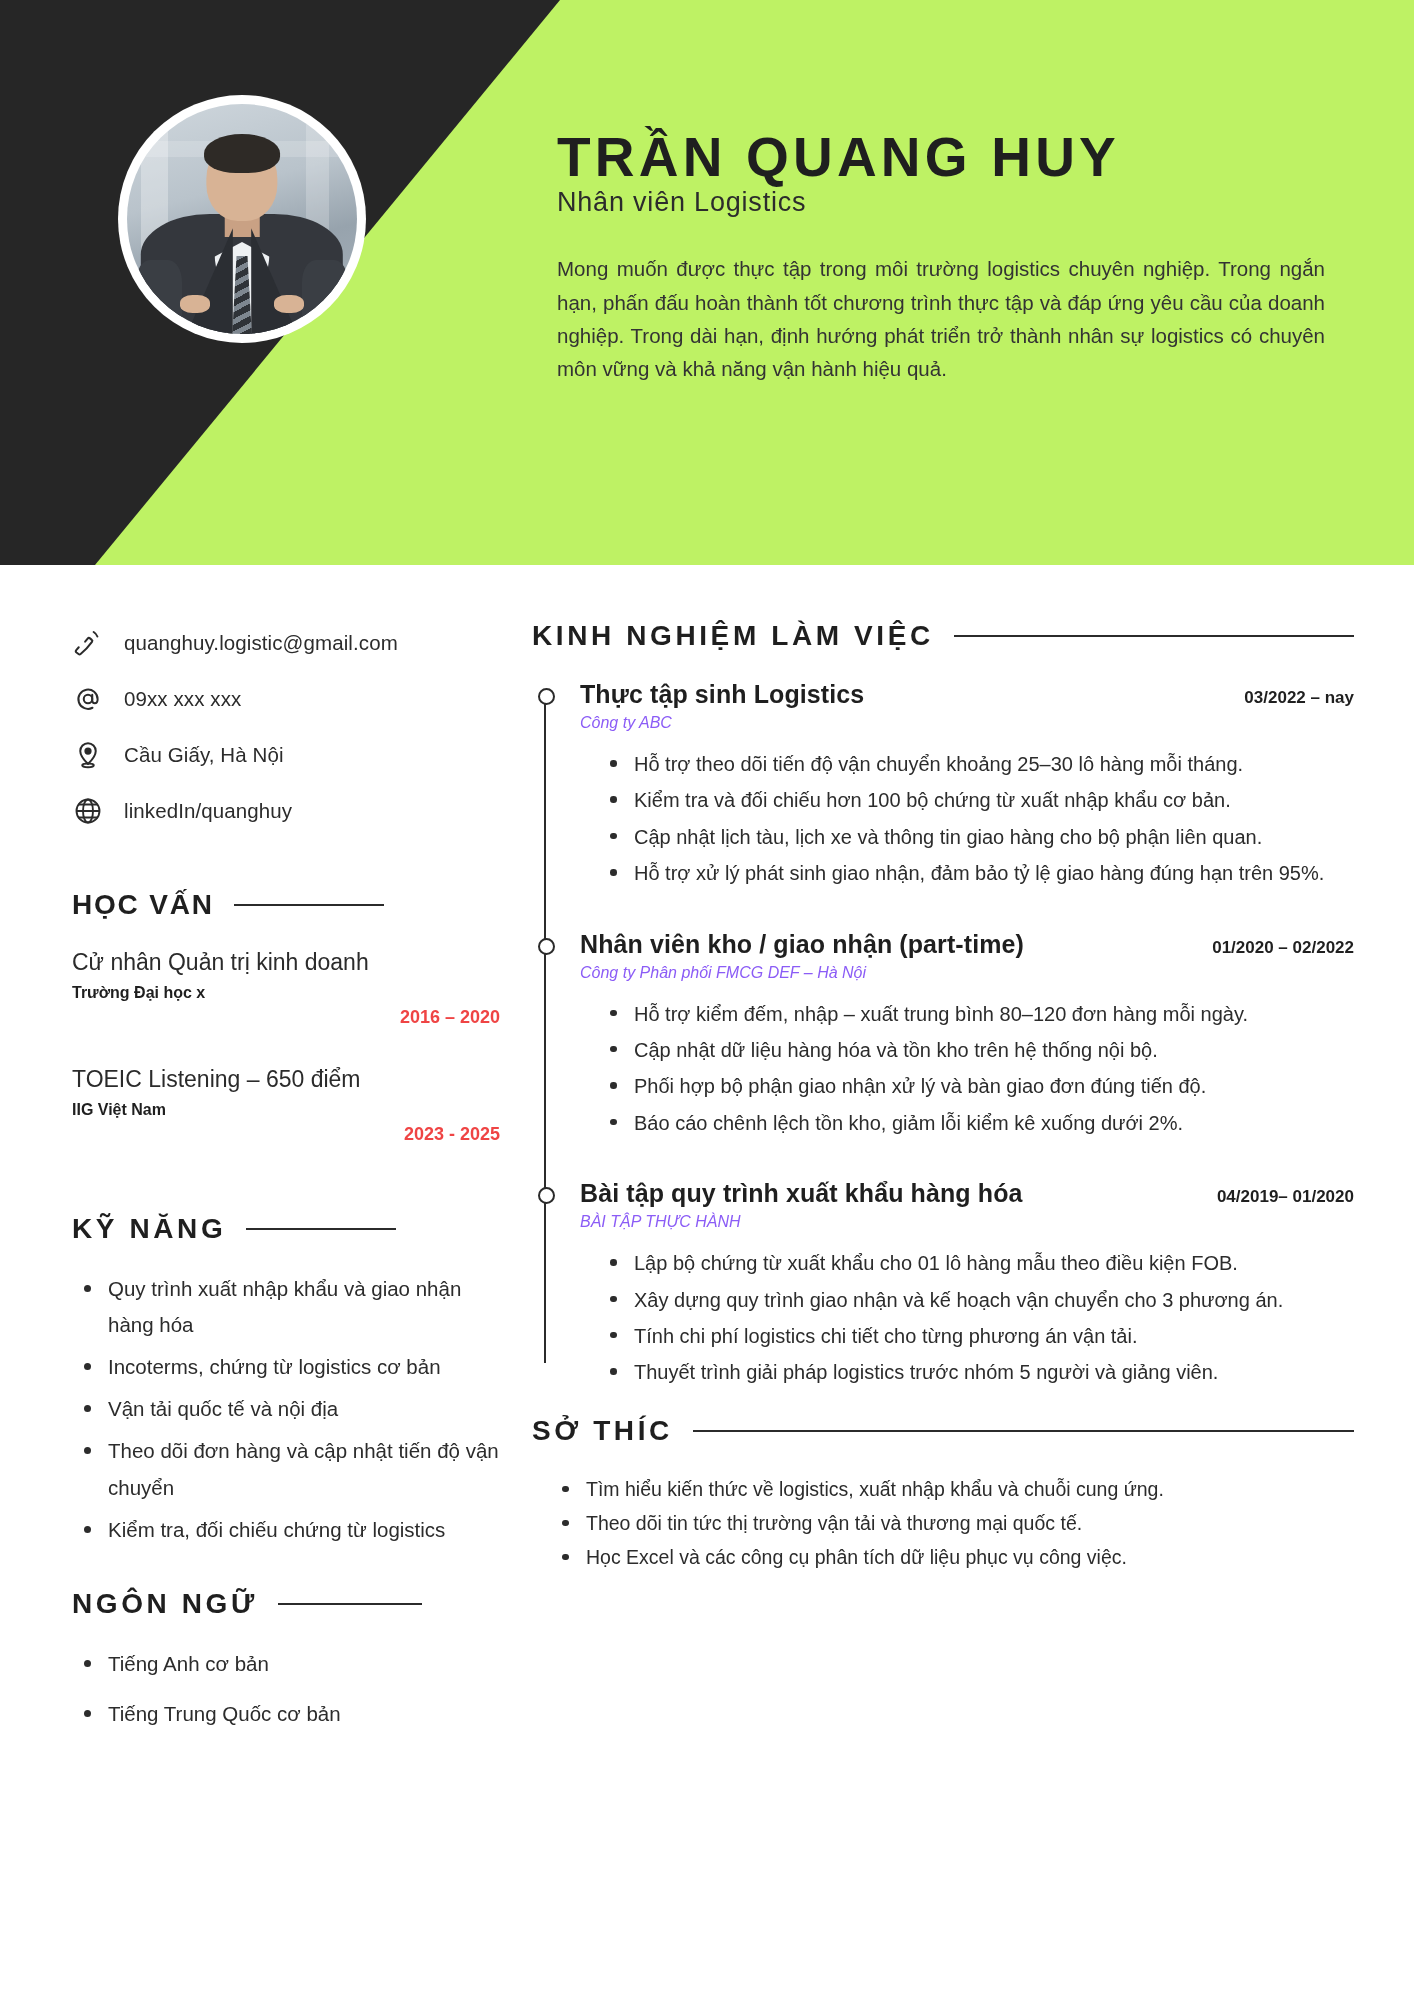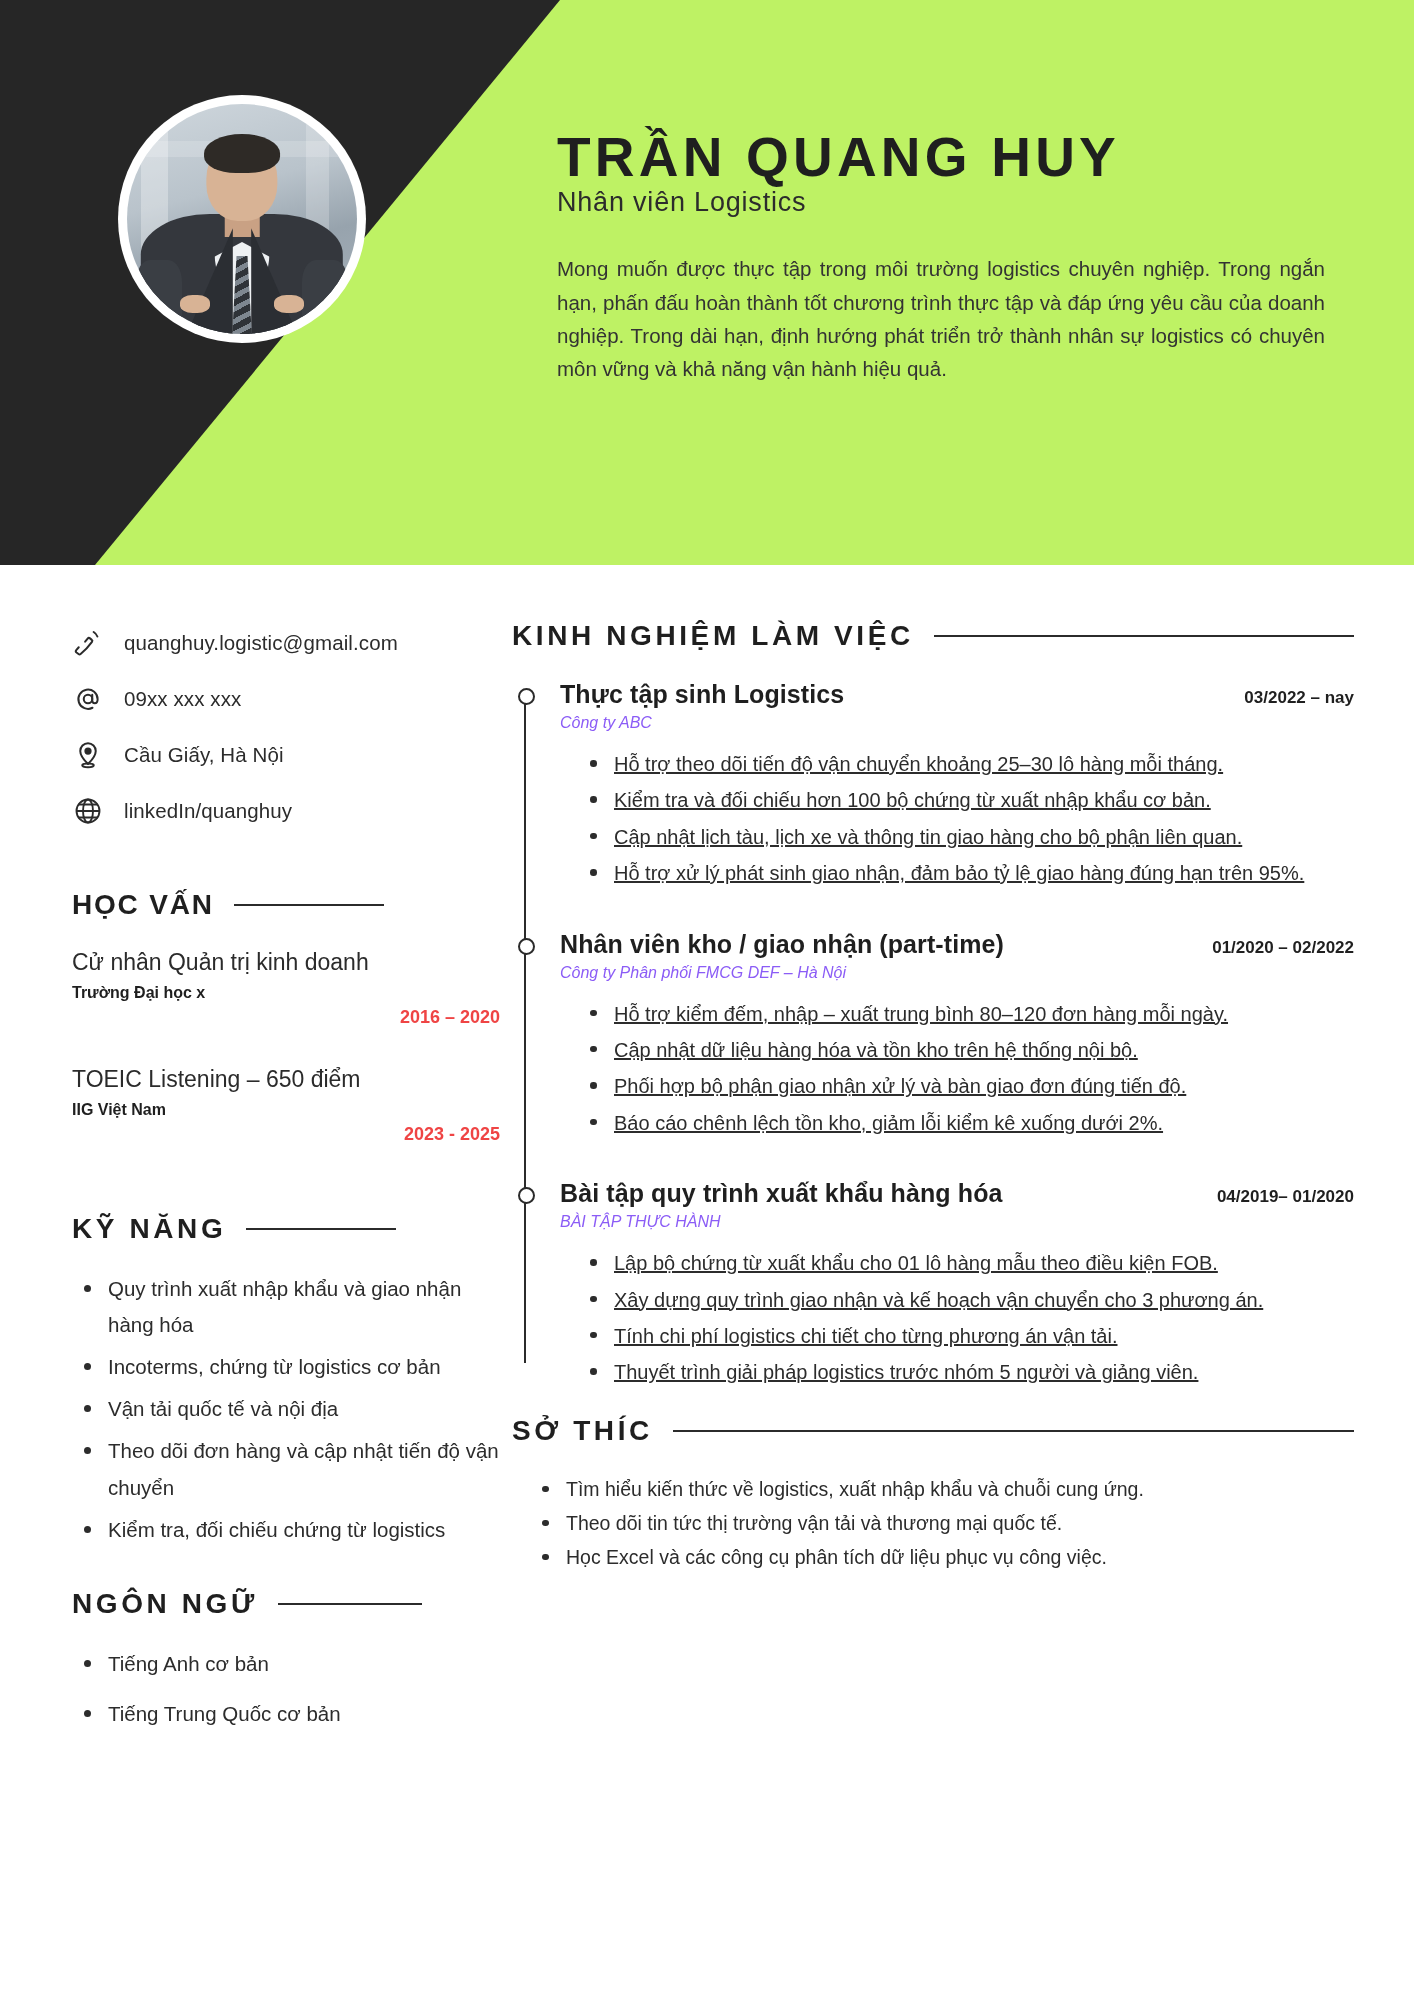--- a/index.html
+++ b/index.html
@@ -130,20 +130,21 @@
     color:#333;
     text-align:justify;
     max-width:768px;
   }
 
   
   .content {
     position:relative;
     display:flex;
     padding:0;
+    gap:20px;
   }
   .left-col {
     width:500px;
     padding:62px 0 0 72px;
   }
   .right-col {
     flex:1;
     padding:55px 60px 0 0;
     margin-left:12px;
   }
@@ -253,21 +254,20 @@
   .job-org.caps { font-style:italic; }
   ul.job-bullets { list-style:none; margin:16px 0 0 26px; padding:0; }
   ul.job-bullets li {
     position:relative;
     padding-left:28px;
     font-size:20px;
     line-height:1.62;
     color:#2c2c2c;
     margin-bottom:4px;
     text-align:justify;
-    text-decoration:underline;
   }
   ul.job-bullets li::before {
     content:"";
     position:absolute;
     left:4px; top:12px;
     width:6.5px; height:6.5px;
     border-radius:50%;
     background:#2c2c2c;
   }
 

